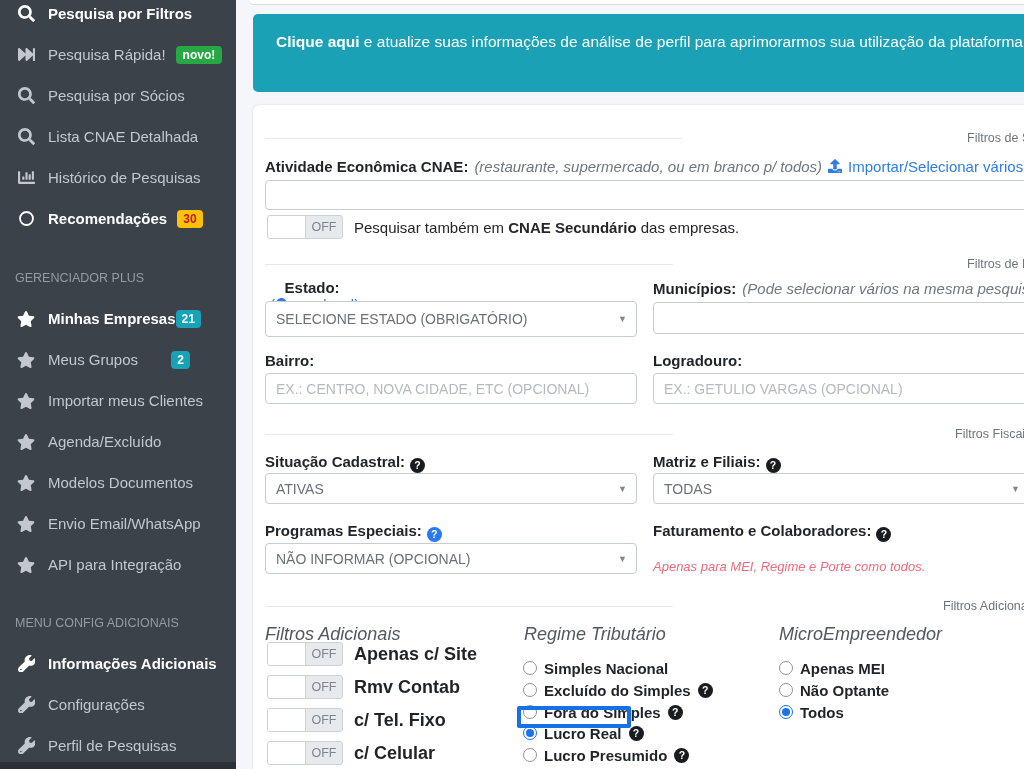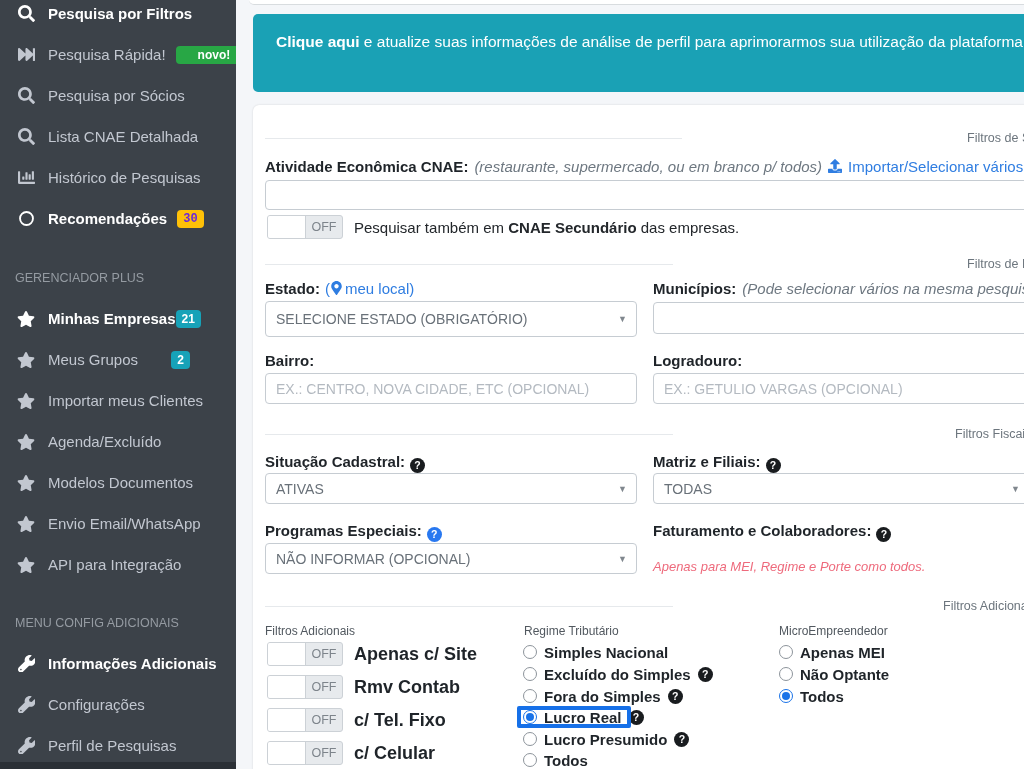--- a/index.html
+++ b/index.html
@@ -28,22 +28,22 @@
   .sb-header {
     height: 41px; display: flex; align-items: center; padding-left: 15px;
     color: #959ba2; font-size: 12.5px; white-space: nowrap;
   }
   .sb-header.h1 { margin-top: 18px; }
   .sb-header.h2 { margin-top: 17px; }
   .badge {
     display: inline-block; font-size: 12px; font-weight: bold; line-height: 1;
     padding: 3px 6px; border-radius: 4px; margin-left: 10px;
   }
-  .badge.green  { background: #28a745; color: #fff; padding: 3px 22px; }
-  .badge.yellow { background: #ffc107; color: #6d28d9; font-family: Liberation Mono, monospace; }
+  .badge.green  { background: #28a745; color: #fff; padding: 3px 7px; }
+  .badge.yellow { background: #ffc107; color: #b91c1c; }
   .badge.teal   { background: #17a2b8; color: #fff; margin-left: auto; }
   .sb-footer { position: absolute; left: 0; right: 0; bottom: 0; height: 7px; background: #2b3036; }
 
   
   .main { position: absolute; left: 236px; top: 0; right: 0; bottom: 0; background: #f4f6f9; }
   .topstrip {
     position: absolute; left: 13px; top: 0; width: 1000px; height: 5px;
     background: #fff; border-bottom: 1px solid #d8dcdf; border-radius: 0 0 0 8px;
   }
   .banner {
@@ -88,22 +88,22 @@
 
   .toggle {
     width: 76px; height: 24px; background: #e7eaed; border: 1px solid #ccd1d6;
     border-radius: 3px; display: flex; flex: none; cursor: pointer;
   }
   .toggle .knob { width: 38px; background: #fff; border-right: 1px solid #ccd1d6; border-radius: 2px 0 0 2px; }
   .toggle .offlbl { flex: 1; display: flex; align-items: center; justify-content: center; color: #7d848b; font-size: 12.5px; }
   .tog-row { position: absolute; display: flex; align-items: center; gap: 11px; }
   .tog-row .tlabel { font-weight: bold; font-size: 18px; color: #1f2429; white-space: nowrap; }
 
-  .colhead { position: absolute; color: #51585f; font-size: 12px; white-space: nowrap; }
-  .radio-row { position: absolute; display: flex; align-items: center; gap: 7px; height: 20px; white-space: nowrap; cursor: pointer; }
+  .colhead { position: absolute; font-style: italic; color: #51585f; font-size: 18px; white-space: nowrap; }
+  .radio-row { position: absolute; display: flex; align-items: center; gap: 7px; height: 20px; white-space: nowrap; cursor: pointer; margin-top: 16px; }
   .radio-row .rlabel { font-weight: bold; font-size: 15px; color: #1f2429; }
   .radio { width: 14px; height: 14px; border-radius: 50%; border: 1.5px solid #8d949b; background: #fff; position: relative; flex: none; }
   .radio.sel { border-color: #1a73e8; }
   .radio.sel::after { content: ""; position: absolute; inset: 2px; background: #1a73e8; border-radius: 50%; }
   .hlbox { position: absolute; border: 4px solid #1670e8; border-radius: 2px; pointer-events: none; }
 
   .redit { position: absolute; font-style: italic; font-size: 13px; color: #ee6a7c; white-space: nowrap; }
 </style>
 </head>
 <body>
@@ -299,21 +299,21 @@
       <span class="toggle">
         <span class="knob"></span>
         <span class="offlbl">OFF</span>
       </span>
       <span style="font-size:15px; color:#23272b; white-space:nowrap;"><span>Pesquisar também em </span><b>CNAE Secundário</b><span> das empresas.</span></span>
     </div>
 
     <div class="sec-line" style="left:12px; top:159px; width:408px;"></div>
     <div class="sec-label" style="left:714px; top:159px;">Filtros de Lo</div>
 
-    <div class="abs" style="left:12px; top:174px; height:18px; display:flex; align-items:center; white-space:nowrap;">
+    <div class="abs" style="left:12px; top:174px; height:18px; display:flex; align-items:center; white-space:nowrap;flex-direction:column;">
       <span class="flabel">Estado:</span>
       <span class="link" style="font-size:15px; margin-left:5px; display:inline-flex; align-items:center;">
         <span>(</span>
         <span style="margin:0 3px 0 1px;">
           <svg width="11" height="14" viewBox="0 0 384 512" style="fill:#2f7de1;">
               <path d="M172.268 501.67C26.97 291.031 0 269.413 0 192 0 85.961 85.961 0 192 0s192 85.961 192 192c0 77.413-26.97 99.031-172.268 309.67-9.535 13.774-29.93 13.773-39.464 0zM192 272c44.183 0 80-35.817 80-80s-35.817-80-80-80-80 35.817-80 80 35.817 80 80 80z"></path>
             </svg>
         </span>
         <span>meu local</span>
         <span>)</span>

